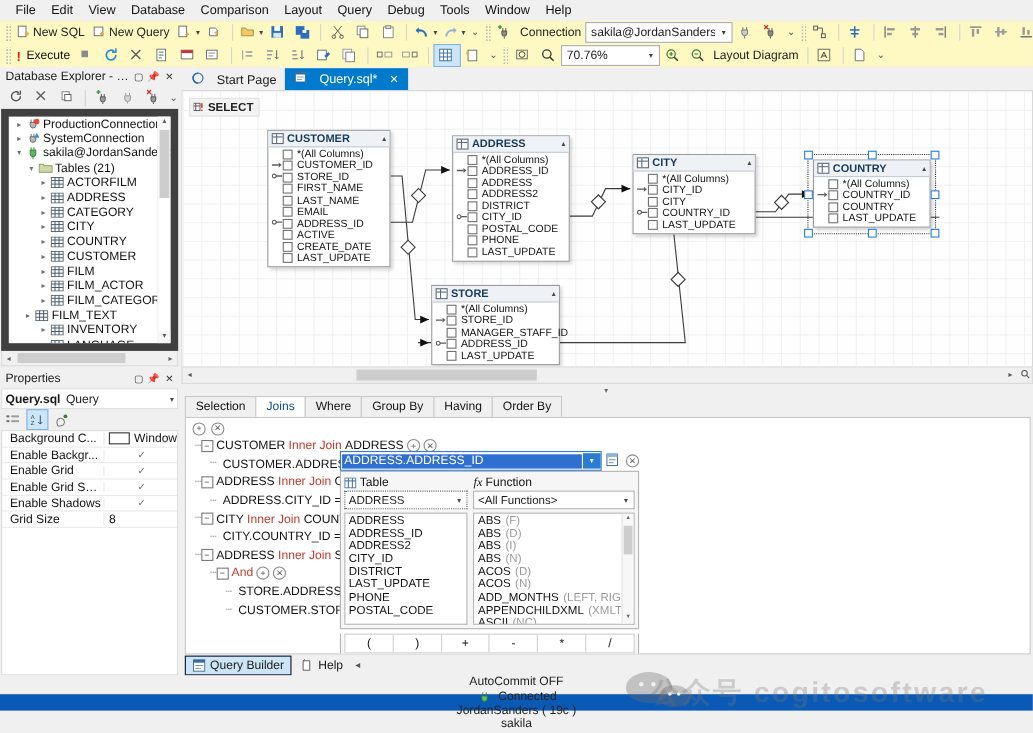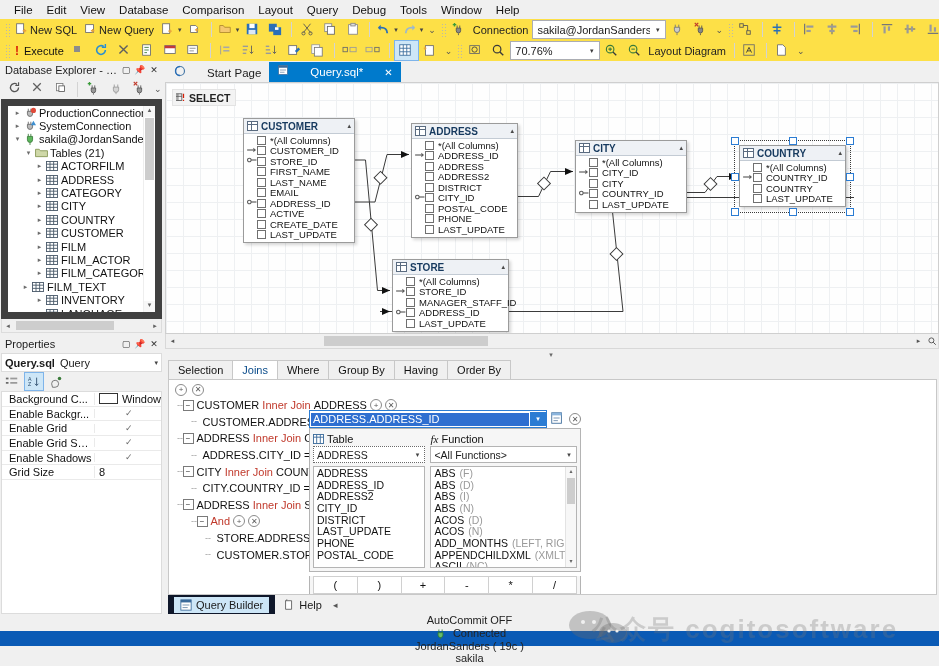--- a/index.html
+++ b/index.html
@@ -19,21 +19,21 @@
             font-size:11px;font-weight:bold;font-family:"Liberation Serif",serif;}
   .title-text{font-size:12px;color:#1c1c1c;}
   .win-btns{position:absolute;right:0;top:0;height:30px;display:flex;}
   .win-btn{width:33px;height:30px;display:flex;align-items:center;justify-content:center;font-size:11px;color:#333;}
 
   
   .menubar{height:19px;background:#f0f0f0;display:flex;align-items:center;padding-left:7px;}
   .menu-item{padding:2px 7px;font-size:11.5px;color:#111;}
 
   
-  .toolbar{height:21px;background:#fde047;display:flex;align-items:center;padding-left:3px;white-space:nowrap;}
+  .toolbar{height:21px;background:#fef9c3;display:flex;align-items:center;padding-left:3px;white-space:nowrap;}
   .grip{width:5px;height:16px;margin:0 2px;flex:none;
         background-image:radial-gradient(circle,#b4b4b4 1px,transparent 1px);
         background-size:3px 3px;background-position:0 1px;opacity:.9;}
   .tbtn{height:19px;min-width:19px;display:inline-flex;align-items:center;justify-content:center;
         padding:0 2px;font-size:11px;color:#222;flex:none;}
   .tbtn.lbl{padding:0 4px 0 2px;}
   .tsep{width:1px;height:15px;background:#d3d3d3;margin:0 4px;flex:none;}
   .caret{font-size:7px;color:#444;margin-left:2px;}
   .overflow{font-size:9px;color:#555;padding:0 3px;}
   .ico{display:inline-block;width:16px;height:16px;position:relative;flex:none;}
@@ -81,21 +81,21 @@
   .ptbtn.on{background:#cde6f7;border:1px solid #7eb4ea;}
   .props-grid{flex:1;background:#fff;border:1px solid #dcdcdc;margin:0 1px;}
   .prow{height:13.7px;display:flex;font-size:11px;border-bottom:1px solid #eaeaea;align-items:center;}
   .pname{width:85px;padding-left:7px;overflow:hidden;white-space:nowrap;text-overflow:ellipsis;color:#111;}
   .pval{flex:1;border-left:1px solid #eaeaea;padding-left:4px;display:flex;align-items:center;gap:4px;color:#111;}
   .swatch{width:17px;height:9px;border:1px solid #333;background:#fff;}
   .chk{width:9px;height:9px;display:inline-block;color:#6b6b6b;font-size:9px;line-height:9px;margin-left:26px;}
 
   
   .doctabs{height:21px;display:flex;align-items:flex-end;padding-left:3px;background:#f0f0f0;}
-  .dtab{height:19px;display:flex;align-items:center;padding:0 8px;font-size:11.5px;color:#1c1c1c;gap:17px;}
+  .dtab{height:19px;display:flex;align-items:center;padding:0 8px;font-size:11.5px;color:#1c1c1c;gap:7px;}
   .dtab.active{background:#007acc;color:#fff;height:20px;}
   .dtab .x{font-size:10px;margin-left:4px;}
 
   
   .diagram-wrap{flex:none;height:250px;position:relative;background:#fff;border:1px solid #cfcfcf;margin:0 0 0 2px;}
   .canvas{position:absolute;inset:0;overflow:hidden;
      background-color:#fefefe;
      background-image:
        linear-gradient(to right,#eef0f2 1px,transparent 1px),
        linear-gradient(to bottom,#eef0f2 1px,transparent 1px);
@@ -1394,21 +1394,21 @@
                 <div class="opbtn">-</div>
                 <div class="opbtn">*</div>
                 <div class="opbtn">/</div>
               </div>
 
           </div>
         </div>
       </div>
 
       <div style="height:19px;display:flex;align-items:center;padding-left:5px;gap:2px;">
-        <div style="display:flex;align-items:center;gap:4px;height:16px;padding:0 6px;background:#cde6f7;border:6px solid #0f172a;">
+        <div style="display:flex;align-items:center;gap:4px;height:16px;padding:0 6px;background:#cde6f7;border:1px solid #0f172a;">
           <span class="ico" style="width:12px;height:12px;">
             <svg width="12" height="12" viewBox="0 0 14 14">
                 <rect x="1" y="1" width="12" height="12" fill="#fff" stroke="#3a6a9a"></rect>
                 <rect x="1" y="1" width="12" height="3" fill="#3a6a9a"></rect>
                 <path d="M3 7h8M3 10h6" stroke="#6a8aaa"></path>
               </svg>
           </span>
           <span>Query Builder</span>
         </div>
         <div style="display:flex;align-items:center;gap:4px;height:16px;padding:0 6px;">

